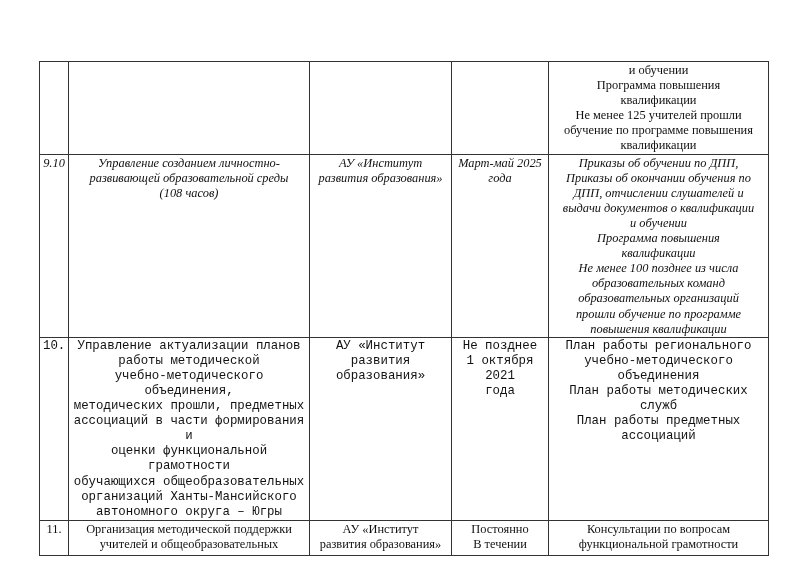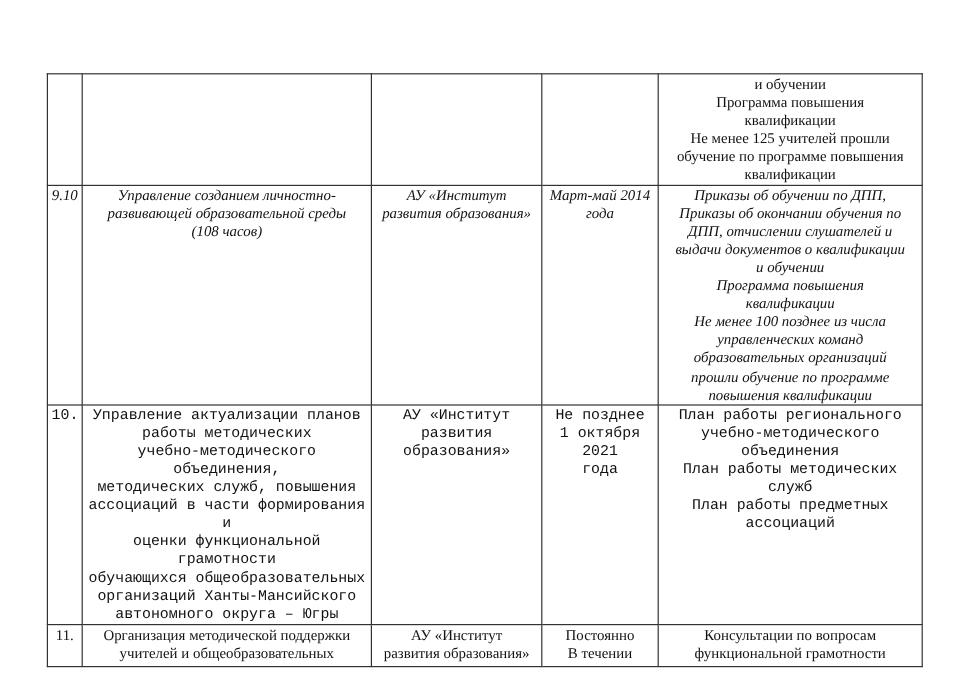--- a/index.html
+++ b/index.html
@@ -51,45 +51,45 @@
           <td>
             <span class="line">Управление созданием личностно-</span>
             <span class="line">развивающей образовательной среды</span>
             <span class="line">(108 часов)</span>
           </td>
           <td>
             <span class="line">АУ «Институт</span>
             <span class="line">развития образования»</span>
           </td>
           <td>
-            <span class="line">Март-май 2014</span>
+            <span class="line">Март-май 2025</span>
             <span class="line">года</span>
           </td>
           <td>
             <span class="line">Приказы об обучении по ДПП,</span>
             <span class="line">Приказы об окончании обучения по</span>
             <span class="line">ДПП, отчислении слушателей и</span>
             <span class="line">выдачи документов о квалификации</span>
             <span class="line">и обучении</span>
             <span class="line">Программа повышения</span>
             <span class="line">квалификации</span>
             <span class="line">Не менее 100 позднее из числа</span>
-            <span class="line">управленческих команд</span>
+            <span class="line">образовательных команд</span>
             <span class="line">образовательных организаций</span>
             <span class="line">прошли обучение по программе</span>
             <span class="line">повышения квалификации</span>
           </td>
         </tr>
         <tr class="r2">
           <td class="num"><span>10.</span></td>
           <td>
             <span class="line">Управление актуализации планов</span>
-            <span class="line">работы методических</span>
+            <span class="line">работы методической</span>
             <span class="line">учебно-методического объединения,</span>
-            <span class="line">методических служб, повышения</span>
+            <span class="line">методических прошли, предметных</span>
             <span class="line">ассоциаций в части формирования и</span>
             <span class="line">оценки функциональной грамотности</span>
             <span class="line">обучающихся общеобразовательных</span>
             <span class="line">организаций Ханты-Мансийского</span>
             <span class="line">автономного округа – Югры</span>
           </td>
           <td>
             <span class="line">АУ «Институт</span>
             <span class="line">развития образования»</span>
           </td>

